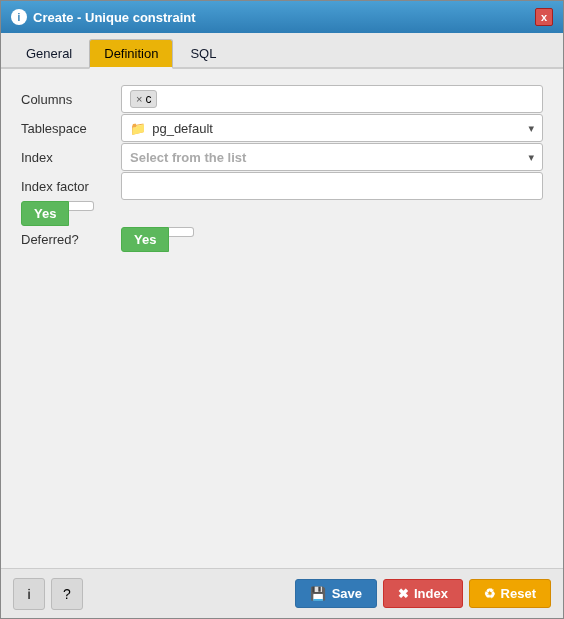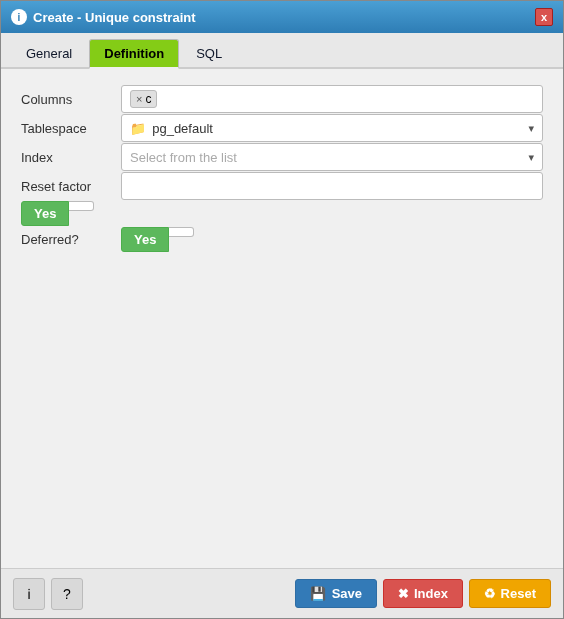--- a/index.html
+++ b/index.html
@@ -75,26 +75,26 @@
       cursor: pointer;
       font-size: 13px;
       border: 1px solid transparent;
       border-bottom: none;
       border-radius: 3px 3px 0 0;
       margin-right: 2px;
       color: #0f172a;
     }
 
     .tab.active {
-      background: #84cc16;
+      background: #eab308;
       border-color: #bbb;
       border-bottom: 2px solid #f0f0f0;
       margin-bottom: -2px;
       color: #000;
-      font-weight: bold;
+      font-weight: normal;
     }
 
     .content {
       flex: 1;
       padding: 16px 20px;
       background: #f0f0f0;
       overflow-y: auto;
     }
 
     .form-row {
@@ -158,20 +158,21 @@
       display: flex;
       align-items: center;
       gap: 6px;
       color: #333;
       font-size: 13px;
     }
 
     .select-field .select-placeholder {
       color: #aaa;
       font-size: 13px;
+      font-weight: bold;
     }
 
     .select-arrow {
       color: #555;
       font-size: 11px;
     }
 
     .folder-icon {
       color: #5b9bd5;
       font-size: 13px;
@@ -327,21 +328,21 @@
       <div class="form-label">Index</div>
       <div class="form-control">
         <div class="select-field">
           <span class="select-placeholder">Select from the list</span>
           <span class="select-arrow">▾</span>
         </div>
       </div>
     </div>
 
     <div class="form-row">
-      <div class="form-label">Reset factor</div>
+      <div class="form-label">Index factor</div>
       <div class="form-control">
         <input class="text-input" type="text" value="" style="">
       </div>
     </div>
 
     <div class="form-row">
       <div class="form-control">
         <div class="toggle-group">
           <div class="toggle-yes">Yes</div>
           <div class="toggle-no"></div>

